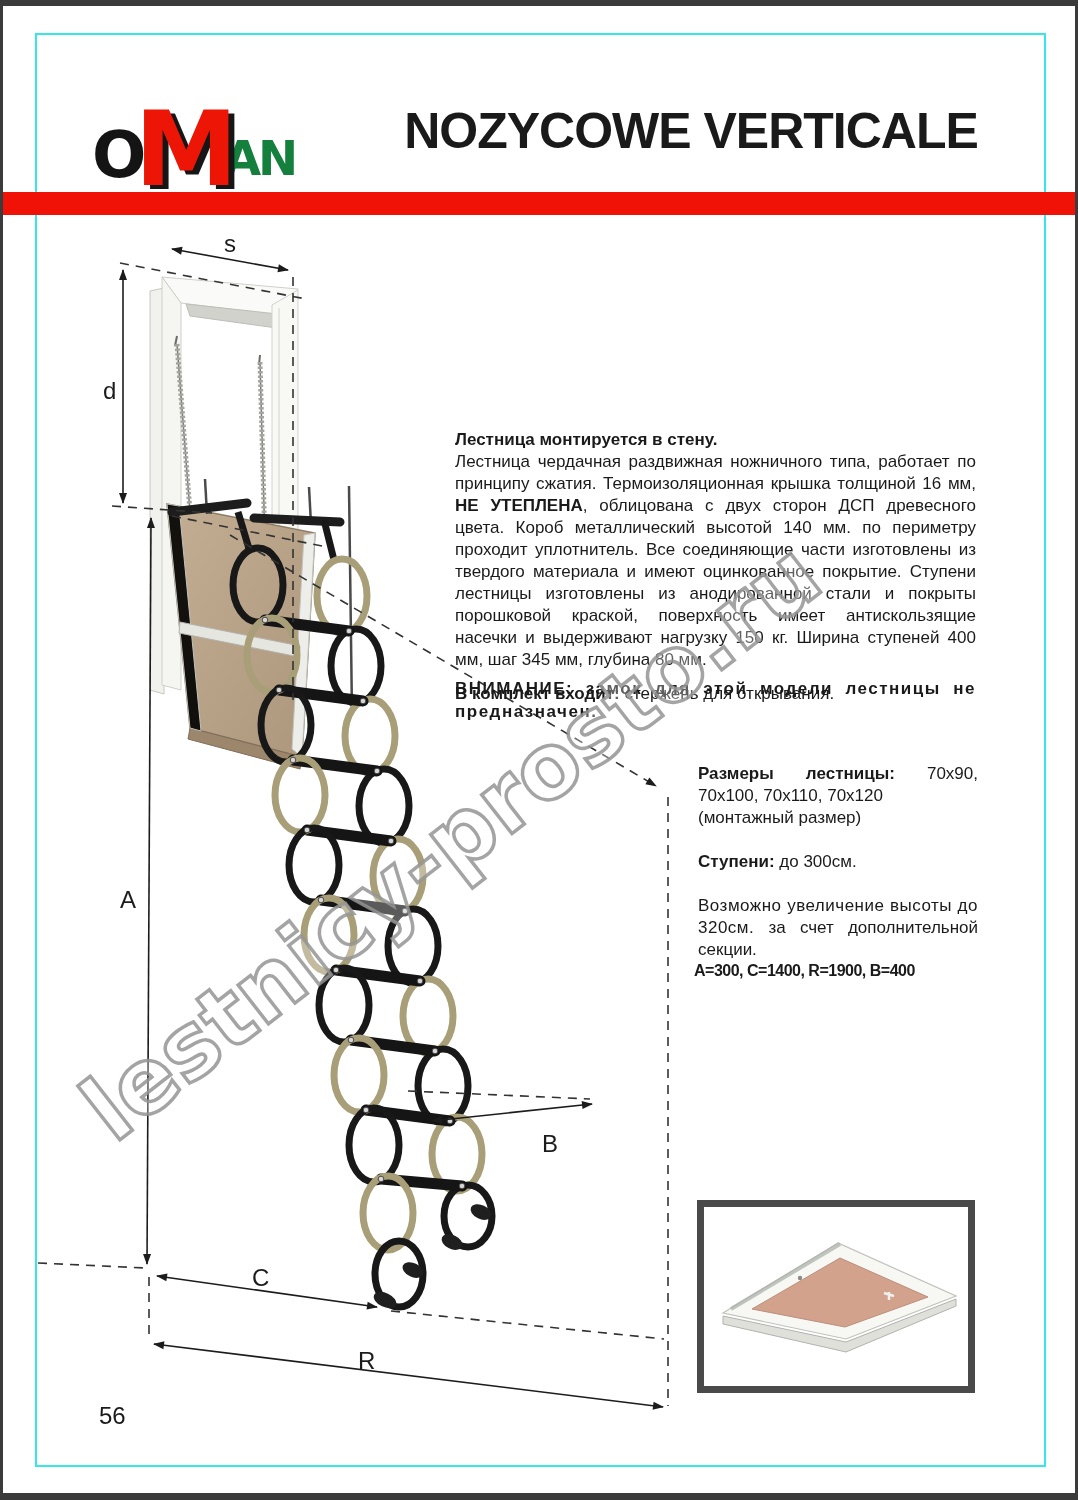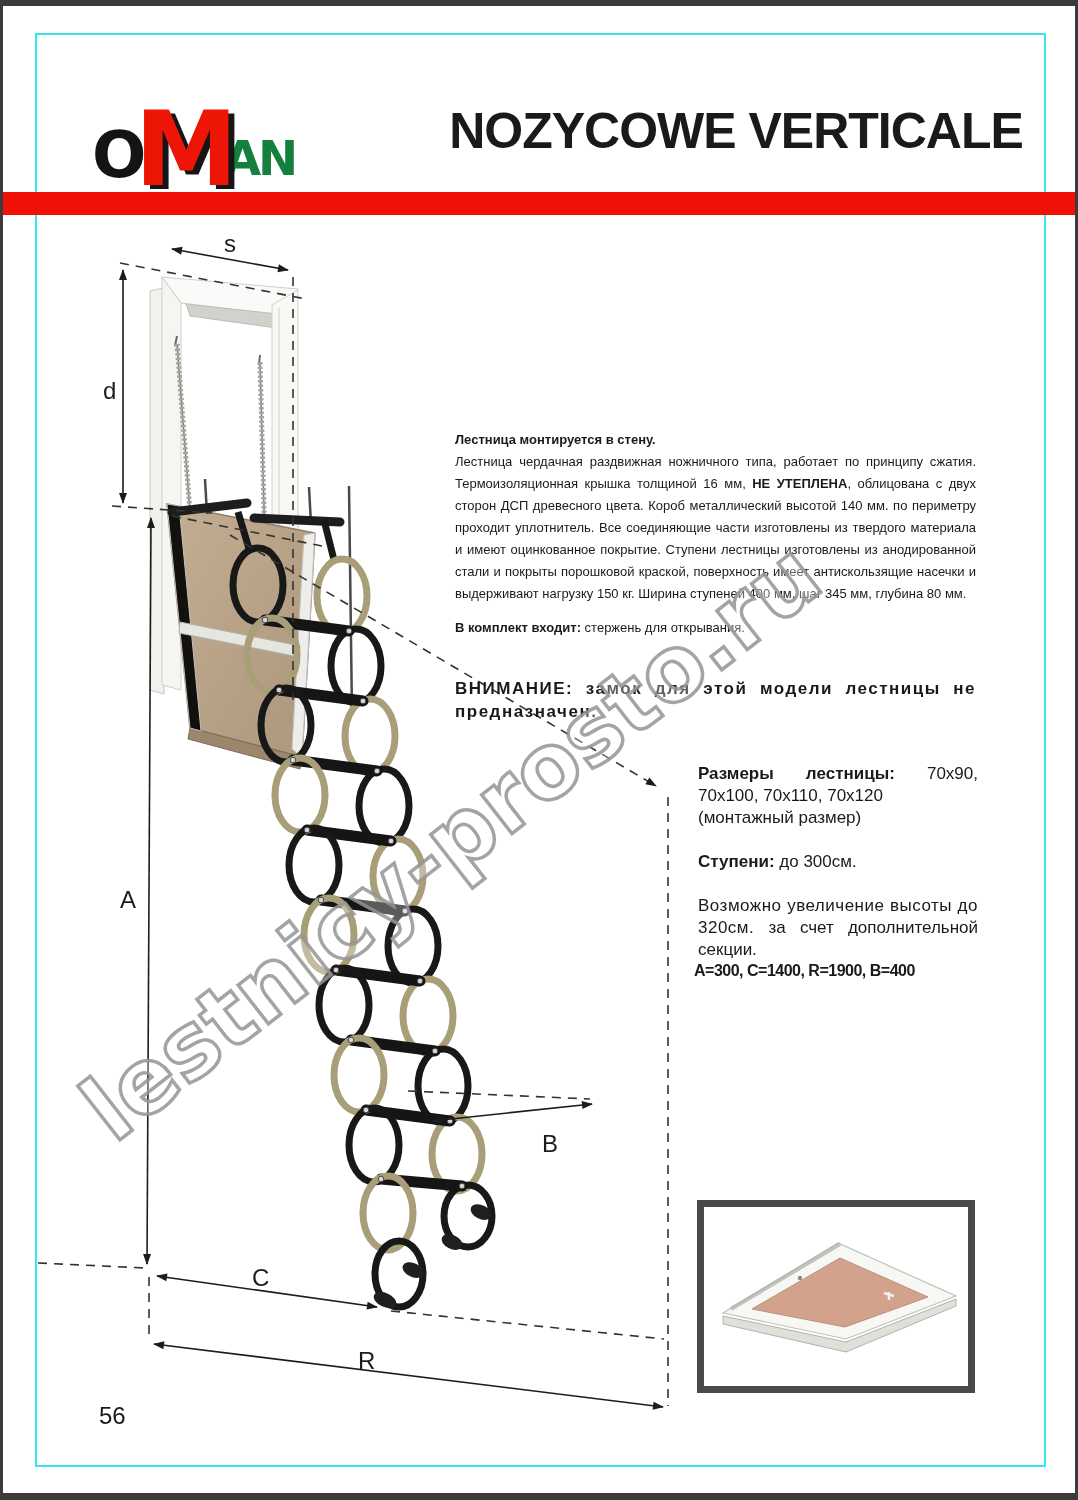--- a/index.html
+++ b/index.html
@@ -14,23 +14,23 @@
       border:2px solid #35e7ea;z-index:1;}
   .red-bar{position:absolute;left:0;top:192px;width:1078px;height:23px;background:#f01206;z-index:5;}
   
   .logo{position:absolute;left:92px;top:88px;z-index:6;white-space:nowrap;}
   .logo span{display:inline-block;font-weight:900;font-family:"DejaVu Sans",sans-serif;}
   .logo-o{font-size:64px;color:#141414;vertical-align:-6px;}
   .logo-m{font-size:104px;color:#ed1505;margin:0 -14px 0 -12px;vertical-align:-14px;
           text-shadow:6px 4px 0 #161616;position:relative;z-index:3;}
   .logo-an{font-size:48px;color:#15803d;letter-spacing:-3px;vertical-align:-4px;}
   .title{position:absolute;left:402px;top:102px;width:578px;text-align:center;
-         font-weight:700;font-size:50px;letter-spacing:-1px;z-index:6;margin-left:45px;}
+         font-weight:700;font-size:50px;letter-spacing:-1px;z-index:6;}
   
-  .desc{position:absolute;left:455px;top:429px;width:521px;font-size:13px;line-height:22px;
+  .desc{position:absolute;left:455px;top:429px;width:521px;font-size:17px;line-height:22px;
         text-align:justify;z-index:10;}
   .desc .head{font-weight:700;}
   .kit{margin-top:12px;}
   .warning{position:absolute;left:455px;top:677px;width:521px;font-size:17px;line-height:23px;
         font-weight:700;letter-spacing:1.5px;text-align:justify;z-index:10;}
   .specs{position:absolute;left:698px;top:755px;width:280px;font-size:17px;line-height:22px;z-index:10;margin-top:8px;}
   .specs .b{font-weight:700;}
   .specs .block{margin-bottom:22px;text-align:justify;}
   .specs .note{text-align:left;}
   .ext-bold{font-weight:400;letter-spacing:0.5px;}

